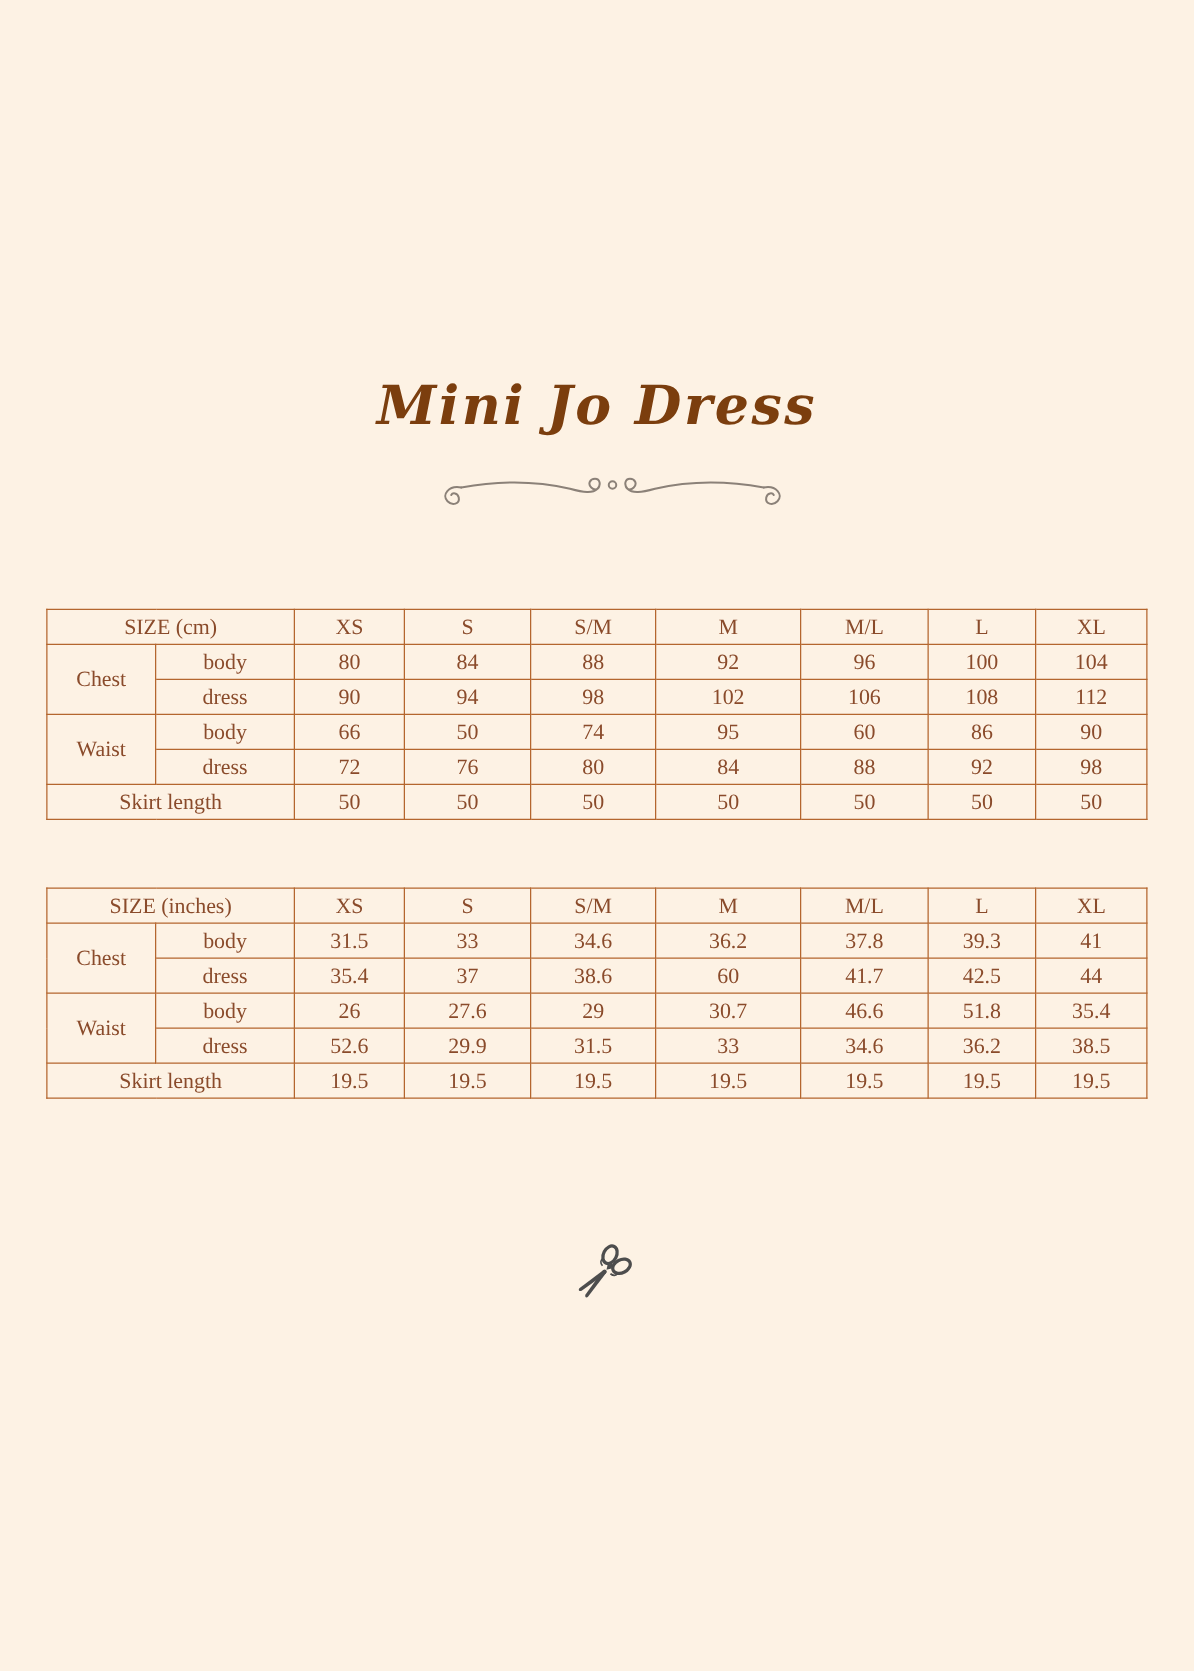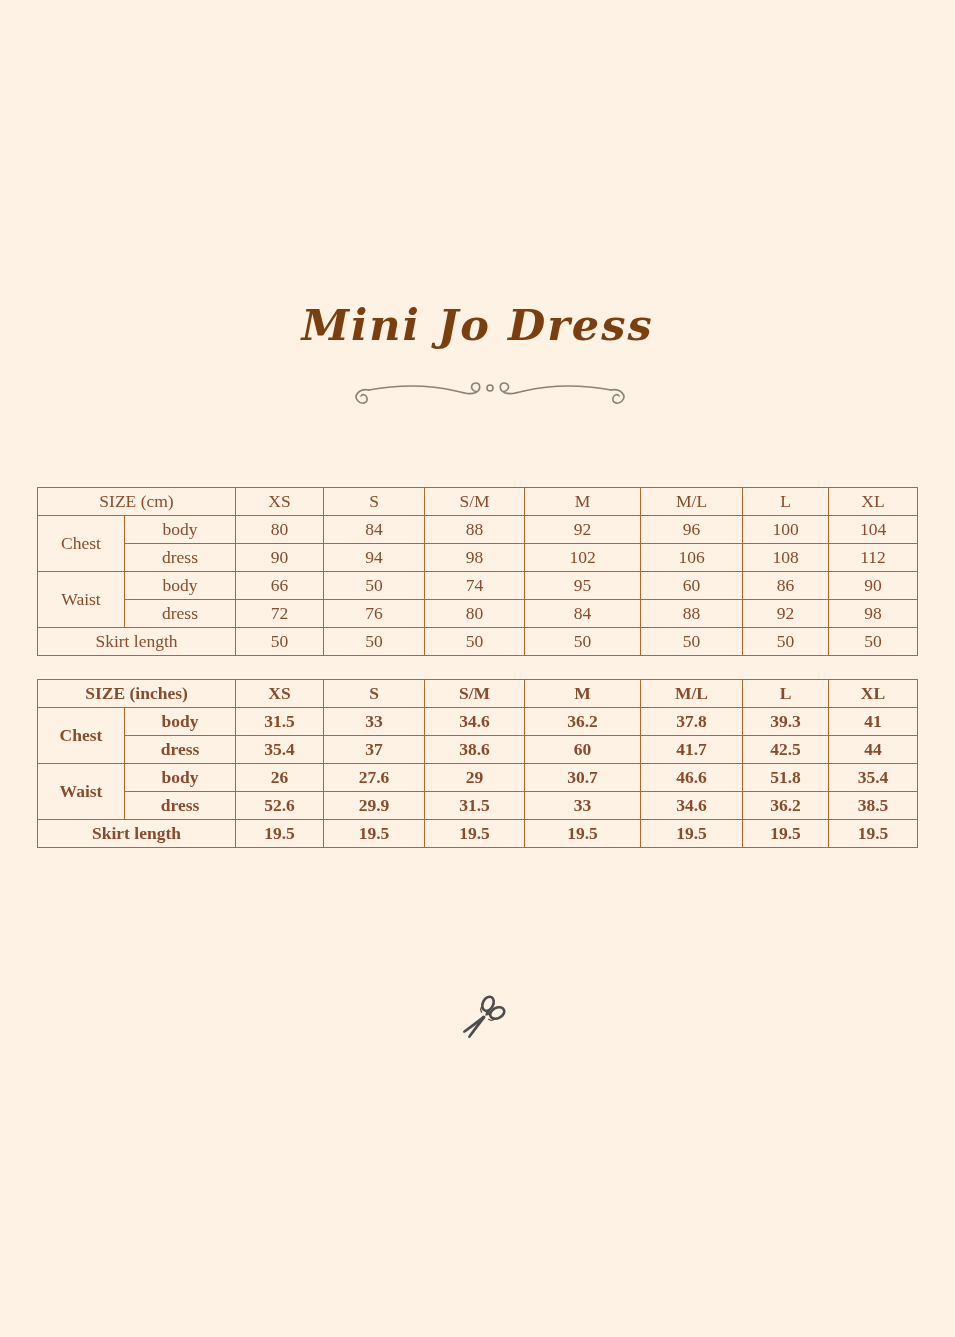--- a/index.html
+++ b/index.html
@@ -25,21 +25,21 @@
     width:276px; height:36px;
   }
 
   table.size-table {
     position:absolute; left:37px;
     width:881px; table-layout:fixed;
     border-collapse:collapse;
     font-size:17.5px; color:#8a4b2b;
   }
   #table-cm { top:487px; }
-  #table-inches { top:679px;font-weight:bold; }
+  #table-inches { top:710px; }
   table.size-table td {
     border:1px solid #b4662e;
     text-align:center; vertical-align:middle;
     height:27px; padding:0;
     font-family:"Liberation Serif", serif;
   }
 
   .scissors {
     position:absolute; top:991px; left:454px;
     width:56px; height:56px;

